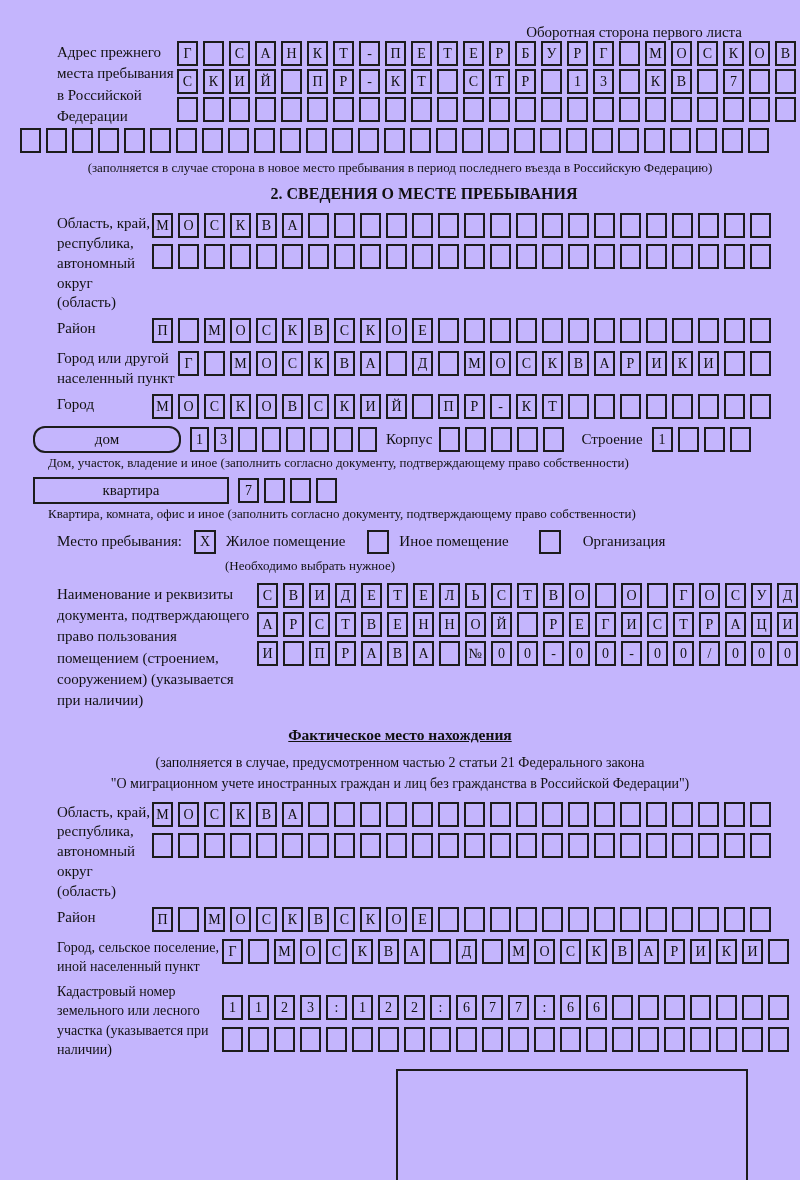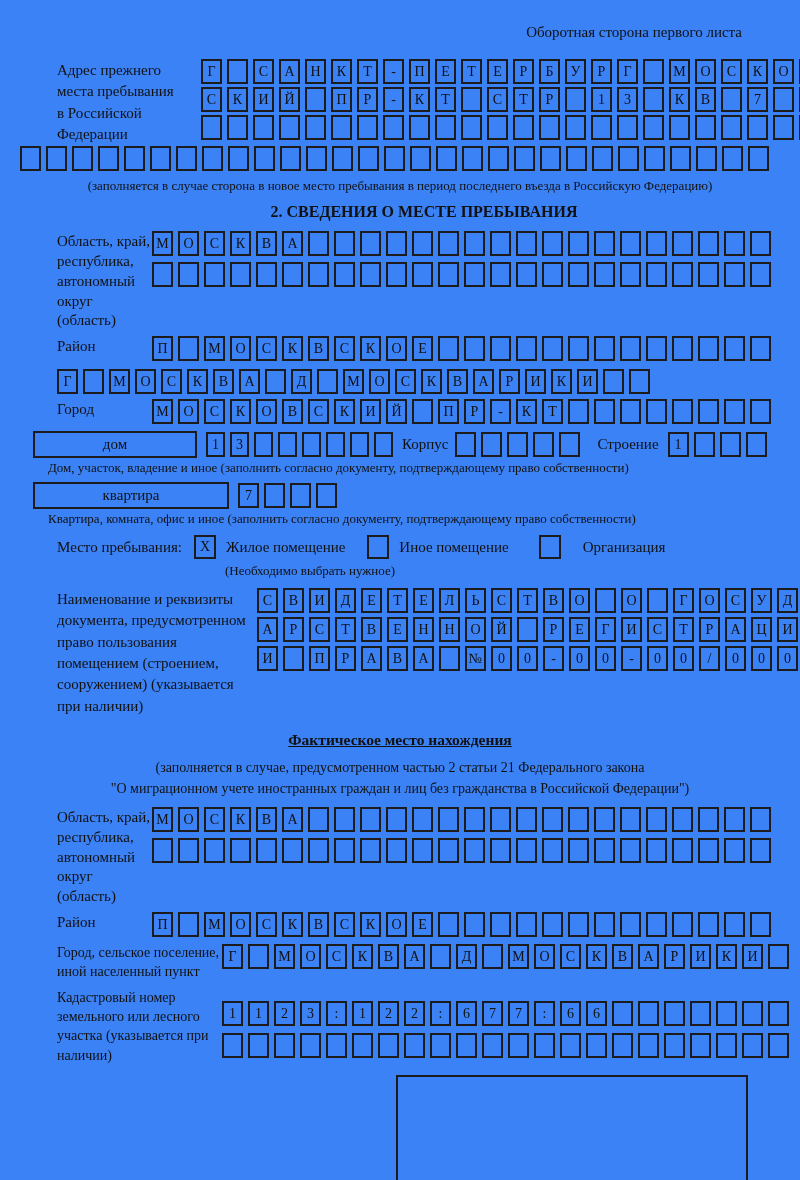--- a/index.html
+++ b/index.html
@@ -1,19 +1,19 @@
 <!DOCTYPE html>
 <html><head>
 <meta charset="utf-8">
 <style>
   * { margin:0; padding:0; box-sizing:border-box; }
   html,body { background:#ffffff; }
   .page {
     position:relative; width:800px; height:1180px; overflow:hidden;
-    background:#3b82f6; color:#111;
+    background:#c4b5fd; color:#111;
     font-family:"Liberation Serif","DejaVu Serif",serif;
   }
   .hdr-note { margin:24px 58px 0 0; text-align:right; font-size:15px; }
 
   .cellrow { display:flex; }
   .cell {
     width:21px; height:25px; border:2px solid #1c1c1c; margin-right:5px;
     font-size:14px; line-height:21px; text-align:center; flex:none;
     font-family:"Liberation Serif","DejaVu Serif",serif;
   }
@@ -32,21 +32,21 @@
 
   .note-c { text-align:center; font-size:13px; margin-top:7px; }
   .note-l { margin-left:48px; font-size:13px; margin-top:2px; margin-bottom:4px; }
   .sec-title { text-align:center; font-weight:bold; font-size:16px; margin:9px 0 10px;padding-left:48px; }
 
   .field { display:flex; margin-left:57px; margin-bottom:5px; }
 
   .dom-row { display:flex; align-items:center; margin:7px 0 2px 33px; }
   .wide-box { border:2px solid #1c1c1c; height:27px; display:flex; align-items:center;
               justify-content:center; font-size:15px; flex:none; }
-  .box-dom { width:164px; margin-right:9px; }
+  .box-dom { width:148px; margin-right:9px;border-radius:12px; }
   .box-kv  { width:196px; margin-right:9px; }
   .inline-lbl { font-size:15px; flex:none; }
 
   .kv-row { display:flex; align-items:center; margin:6px 0 2px 33px; }
 
   .stay-row { display:flex; align-items:center; margin-left:57px; margin-top:8px; font-size:15px; }
   .chk { width:22px; height:24px; border:2px solid #1c1c1c; text-align:center;
          font-size:14px; line-height:20px; flex:none; }
 
   .stay-note { width:620px; text-align:center; font-size:13px; margin-top:4px; }
@@ -62,21 +62,21 @@
 
   .stamp-box { margin:10px 0 0 396px; width:352px; height:174px; border:2px solid #1c1c1c; }
 </style>
 </head>
 <body>
 
 <div class="page">
 
   <div class="hdr-note">Оборотная сторона первого листа</div>
 
-  <div class="flexblock" style="margin-top:18px;gap:24px;">
+  <div class="flexblock" style="">
     <div class="lbl lbl-prev">Адрес прежнего места пребывания в Российской Федерации</div>
     <div>
       <div class="cellrow rowgap">
           <span class="cell">Г</span>
           <span class="cell"></span>
           <span class="cell">С</span>
           <span class="cell">А</span>
           <span class="cell">Н</span>
           <span class="cell">К</span>
           <span class="cell">Т</span>
@@ -269,20 +269,21 @@
         <span class="cell"></span>
         <span class="cell"></span>
         <span class="cell"></span>
         <span class="cell"></span>
         <span class="cell"></span>
         <span class="cell"></span>
       </div>
   </div>
 
   <div class="field">
+    <div class="lbl lbl-121">Город или другой населенный пункт</div>
     <div class="cellrow" style="padding-top:3px;">
         <span class="cell">Г</span>
         <span class="cell"></span>
         <span class="cell">М</span>
         <span class="cell">О</span>
         <span class="cell">С</span>
         <span class="cell">К</span>
         <span class="cell">В</span>
         <span class="cell">А</span>
         <span class="cell"></span>
@@ -379,21 +380,21 @@
     <span class="chk" style="margin-left:12px;">X</span>
     <span style="margin-left:10px;">Жилое помещение</span>
     <span class="chk" style="margin-left:22px;"></span>
     <span style="margin-left:10px;">Иное помещение</span>
     <span class="chk" style="margin-left:30px;"></span>
     <span style="margin-left:22px;">Организация</span>
   </div>
   <div class="stay-note">(Необходимо выбрать нужное)</div>
 
   <div class="flexblock doc-block">
-    <div class="lbl lbl-200">Наименование и реквизиты документа, предусмотренном право пользования помещением (строением, сооружением) (указывается при наличии)</div>
+    <div class="lbl lbl-200">Наименование и реквизиты документа, подтверждающего право пользования помещением (строением, сооружением) (указывается при наличии)</div>
     <div class="doc-rows">
       <div class="cellrow">
           <span class="cell">С</span>
           <span class="cell">В</span>
           <span class="cell">И</span>
           <span class="cell">Д</span>
           <span class="cell">Е</span>
           <span class="cell">Т</span>
           <span class="cell">Е</span>
           <span class="cell">Л</span>

